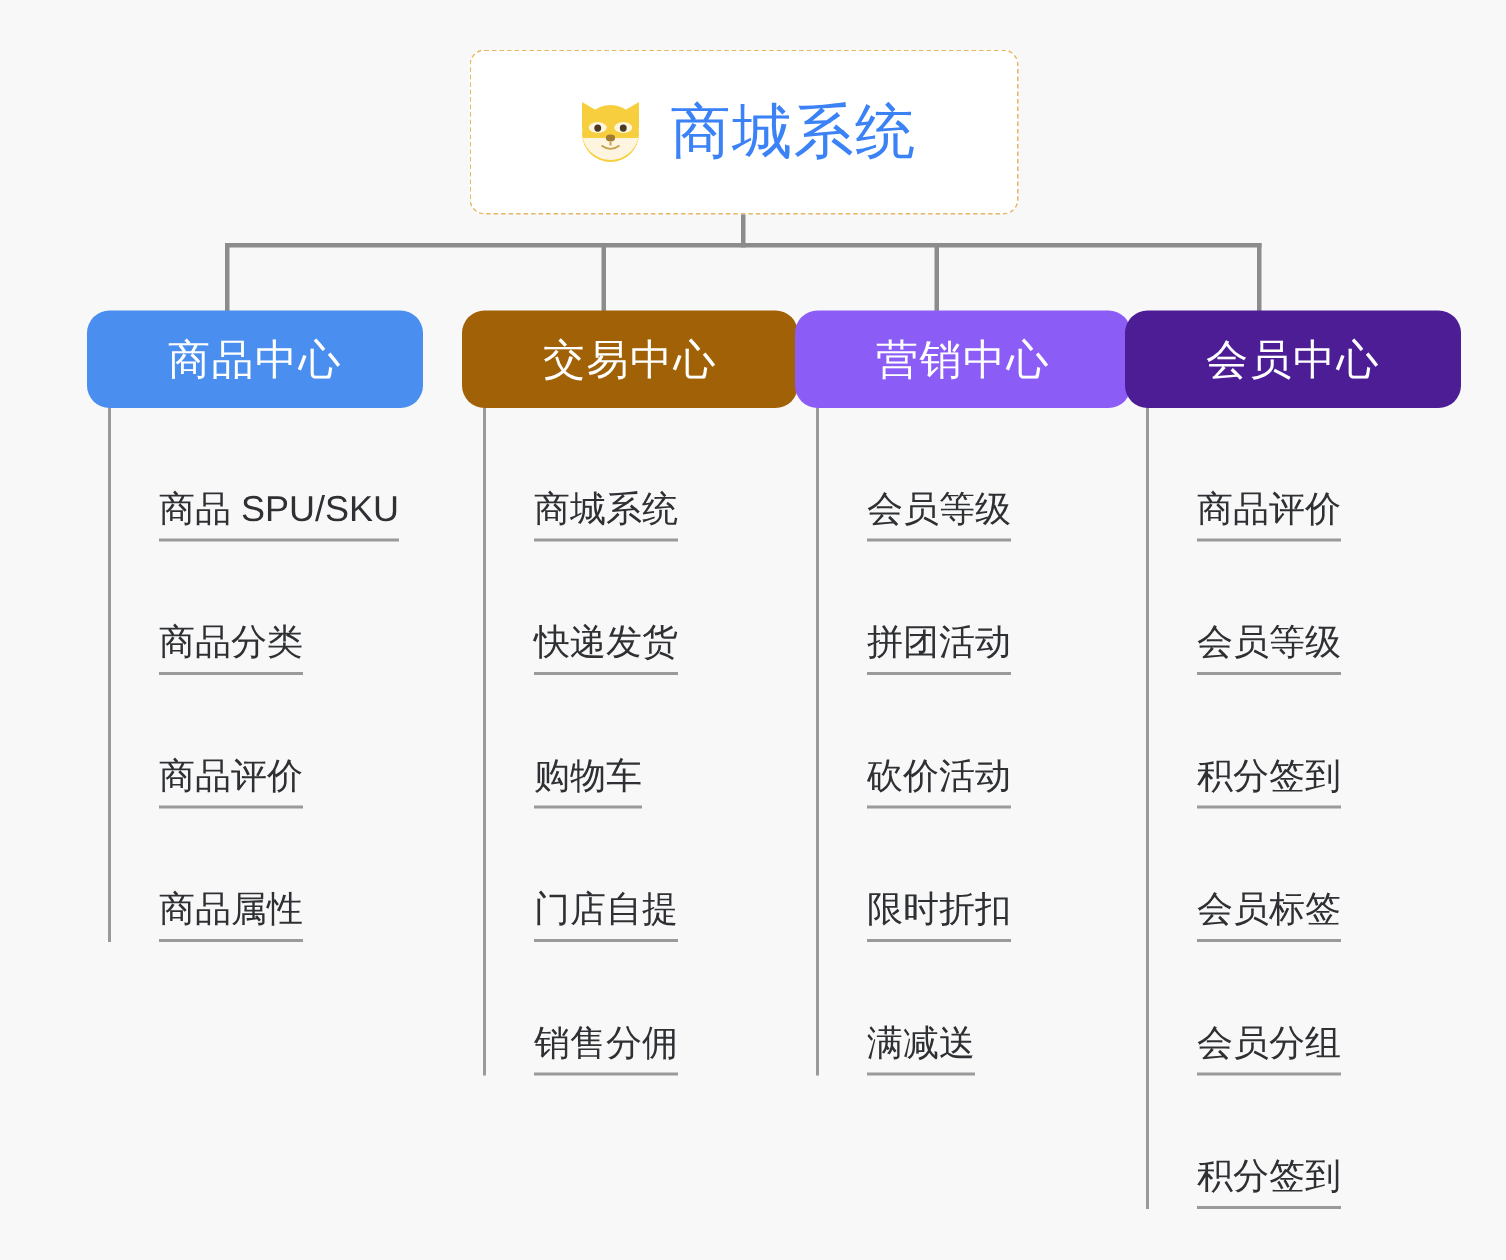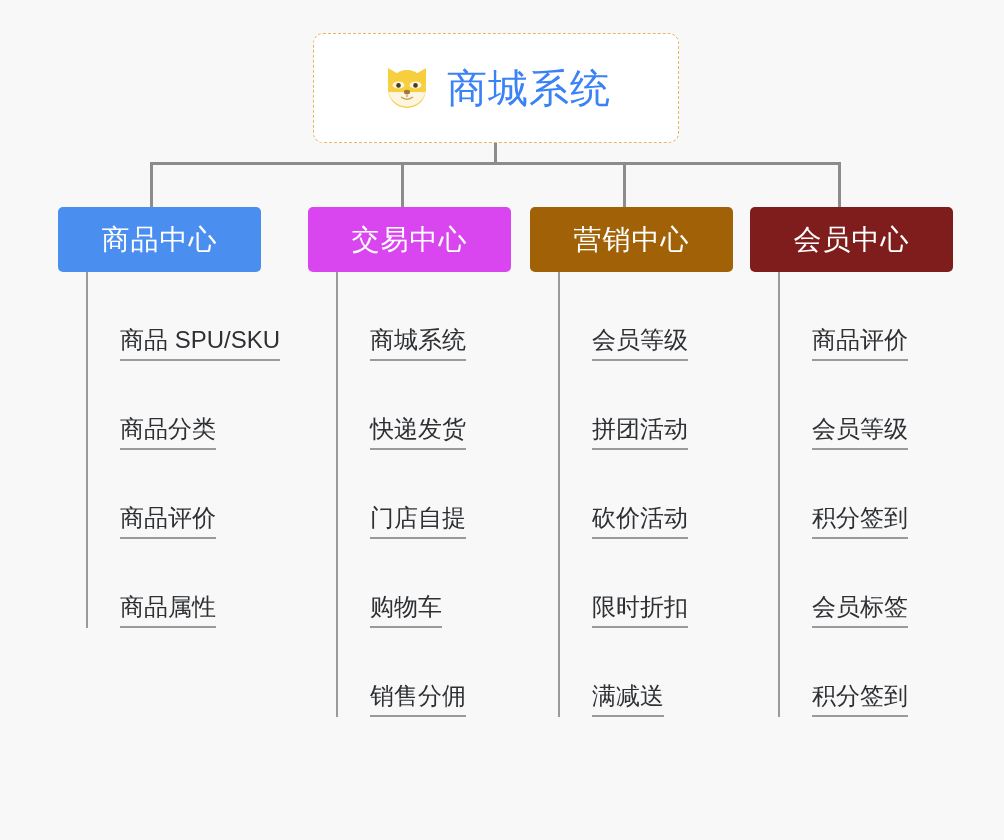--- a/index.html
+++ b/index.html
@@ -78,36 +78,36 @@
     height: 46px;
     background: #8c8c8c;
   }
 
   
   .column {
     position: absolute;
     top: 207px;
   }
   .cat-header {
-    width: 203px;
+    width: 224px;
     height: 65px;
     box-sizing: border-box;
-    border-radius: 5px;
+    border-radius: 15px;
     display: flex;
     align-items: center;
     justify-content: center;
     color: #ffffff;
     font-size: 28px;
     letter-spacing: 1px;
     white-space: nowrap;
   }
 
   .leaf-list {
     position: relative;
-    margin-left: 28px;
+    margin-left: 14px;
     padding-left: 0;
     border-left: 2px solid #9a9a9a;
   }
   .leaf-item {
     position: relative;
     height: 89px;
     display: flex;
     align-items: flex-end;
     padding-left: 32px;
     box-sizing: border-box;
@@ -173,44 +173,44 @@
       <div class="leaf-item">
         <span class="leaf-label">商品评价</span>
       </div>
       <div class="leaf-item">
         <span class="leaf-label">商品属性</span>
       </div>
     </div>
   </div>
 
   <div class="column" style="left:308px">
-    <div class="cat-header" style="background:#d946ef">
+    <div class="cat-header" style="background:#a16207">
       <span>交易中心</span>
     </div>
     <div class="leaf-list">
       <div class="leaf-item">
         <span class="leaf-label">商城系统</span>
       </div>
       <div class="leaf-item">
         <span class="leaf-label">快递发货</span>
       </div>
       <div class="leaf-item">
+        <span class="leaf-label">购物车</span>
+      </div>
+      <div class="leaf-item">
         <span class="leaf-label">门店自提</span>
       </div>
       <div class="leaf-item">
-        <span class="leaf-label">购物车</span>
-      </div>
-      <div class="leaf-item">
         <span class="leaf-label">销售分佣</span>
       </div>
     </div>
   </div>
 
   <div class="column" style="left:530px">
-    <div class="cat-header" style="background:#a16207">
+    <div class="cat-header" style="background:#8b5cf6">
       <span>营销中心</span>
     </div>
     <div class="leaf-list">
       <div class="leaf-item">
         <span class="leaf-label">会员等级</span>
       </div>
       <div class="leaf-item">
         <span class="leaf-label">拼团活动</span>
       </div>
       <div class="leaf-item">
@@ -219,35 +219,38 @@
       <div class="leaf-item">
         <span class="leaf-label">限时折扣</span>
       </div>
       <div class="leaf-item">
         <span class="leaf-label">满减送</span>
       </div>
     </div>
   </div>
 
   <div class="column" style="left:750px">
-    <div class="cat-header" style="background:#7f1d1d">
+    <div class="cat-header" style="background:#4c1d95">
       <span>会员中心</span>
     </div>
     <div class="leaf-list">
       <div class="leaf-item">
         <span class="leaf-label">商品评价</span>
       </div>
       <div class="leaf-item">
         <span class="leaf-label">会员等级</span>
       </div>
       <div class="leaf-item">
         <span class="leaf-label">积分签到</span>
       </div>
       <div class="leaf-item">
         <span class="leaf-label">会员标签</span>
       </div>
       <div class="leaf-item">
+        <span class="leaf-label">会员分组</span>
+      </div>
+      <div class="leaf-item">
         <span class="leaf-label">积分签到</span>
       </div>
     </div>
   </div>
 
 </div>
 
 </body></html>

